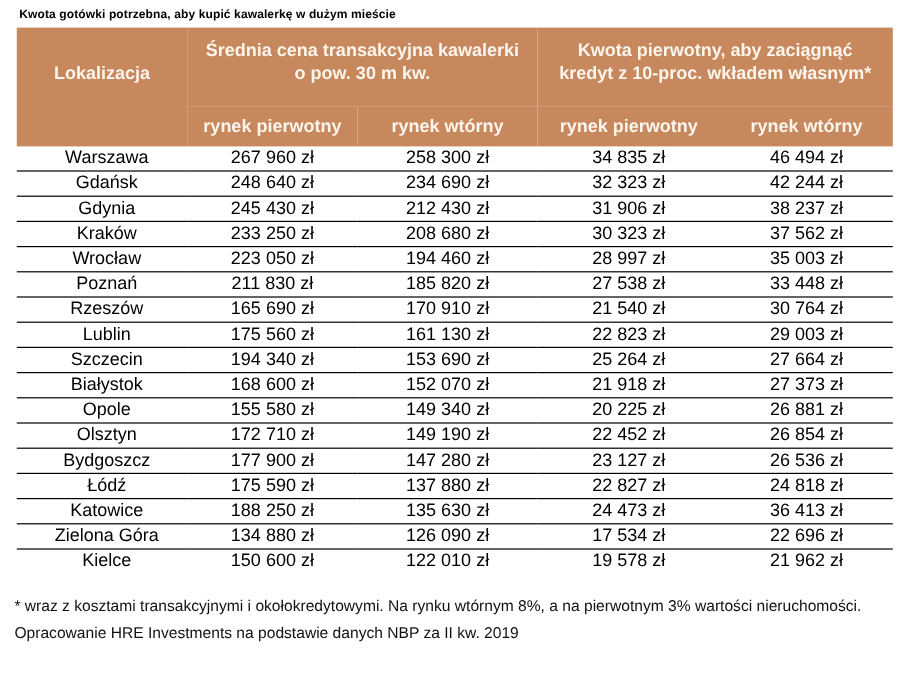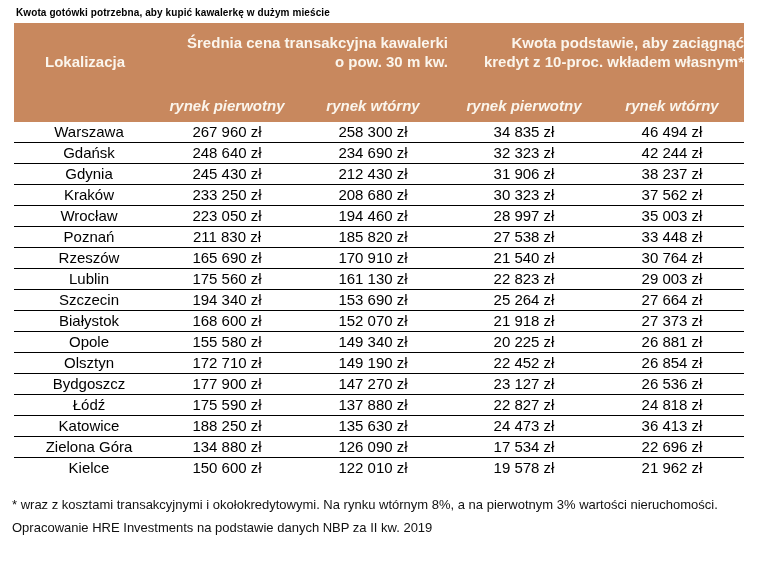--- a/index.html
+++ b/index.html
@@ -40,25 +40,24 @@
   tr.header-sub { height: 33px; }
   th.location-header {
     vertical-align: middle;
     padding-bottom: 22px;
   }
   th.group-header {
     vertical-align: middle;
     padding-bottom: 8px;
     line-height: 19px;
   }
-  th.group-header .line { display: block; text-align: right; }
+  th.group-header .line { display: block; }
   th.sub-header {
     vertical-align: middle;
     padding-bottom: 1px;
-    font-style: italic;
   }
   tbody td {
     font-size: 15px;
     height: 20px;
     padding: 0;
     border-bottom: 1px solid var(--row-border);
     text-align: center;
     white-space: nowrap;
     line-height: 20px;
   }
@@ -92,21 +91,21 @@
     <col style="width:144px">
   </colgroup>
   <thead>
     <tr class="header-top">
       <th class="location-header" rowspan="2">Lokalizacja</th>
       <th class="group-header" colspan="2">
         <span class="line">Średnia cena transakcyjna kawalerki</span>
         <span class="line">o pow. 30 m kw.</span>
       </th>
       <th class="group-header" colspan="2">
-        <span class="line">Kwota podstawie, aby zaciągnąć</span>
+        <span class="line">Kwota pierwotny, aby zaciągnąć</span>
         <span class="line">kredyt z 10-proc. wkładem własnym*</span>
       </th>
     </tr>
     <tr class="header-sub">
       <th class="sub-header">rynek pierwotny</th>
       <th class="sub-header">rynek wtórny</th>
       <th class="sub-header">rynek pierwotny</th>
       <th class="sub-header">rynek wtórny</th>
     </tr>
   </thead>
@@ -203,21 +202,21 @@
     <td class="city-cell">Olsztyn</td>
     <td>172 710 zł</td>
     <td>149 190 zł</td>
     <td>22 452 zł</td>
     <td>26 854 zł</td>
   </tr>
 
   <tr>
     <td class="city-cell">Bydgoszcz</td>
     <td>177 900 zł</td>
-    <td>147 270 zł</td>
+    <td>147 280 zł</td>
     <td>23 127 zł</td>
     <td>26 536 zł</td>
   </tr>
 
   <tr>
     <td class="city-cell">Łódź</td>
     <td>175 590 zł</td>
     <td>137 880 zł</td>
     <td>22 827 zł</td>
     <td>24 818 zł</td>

